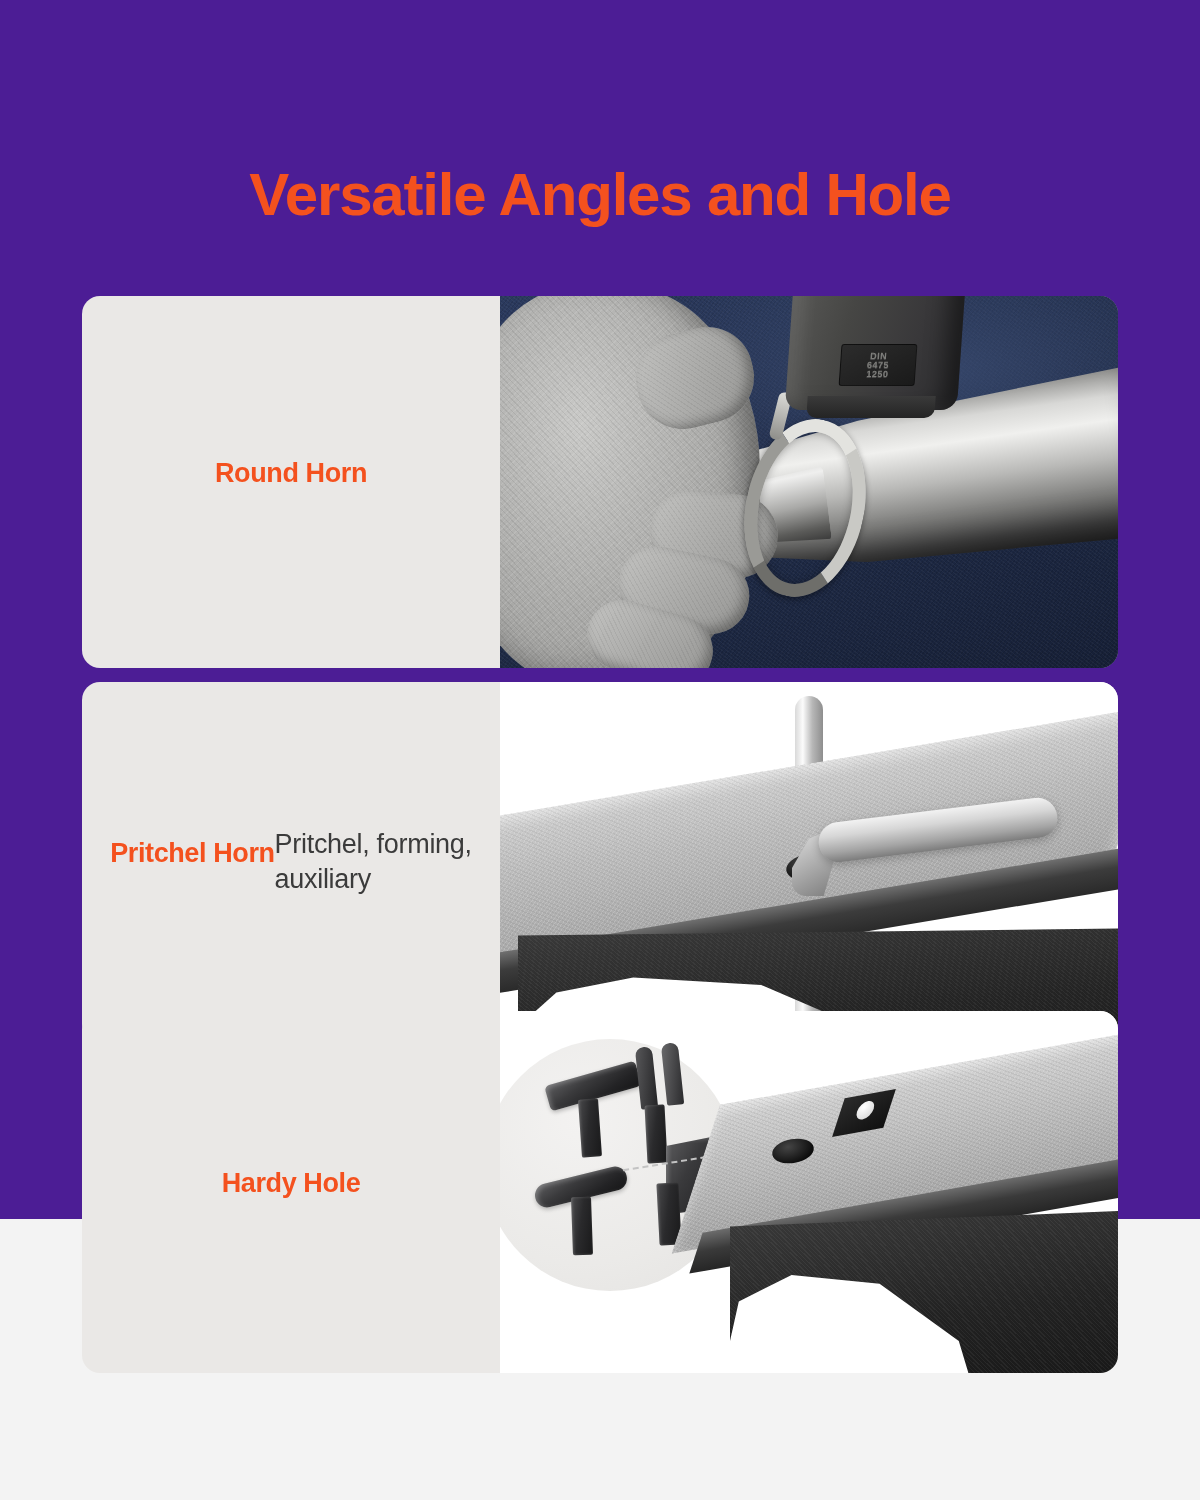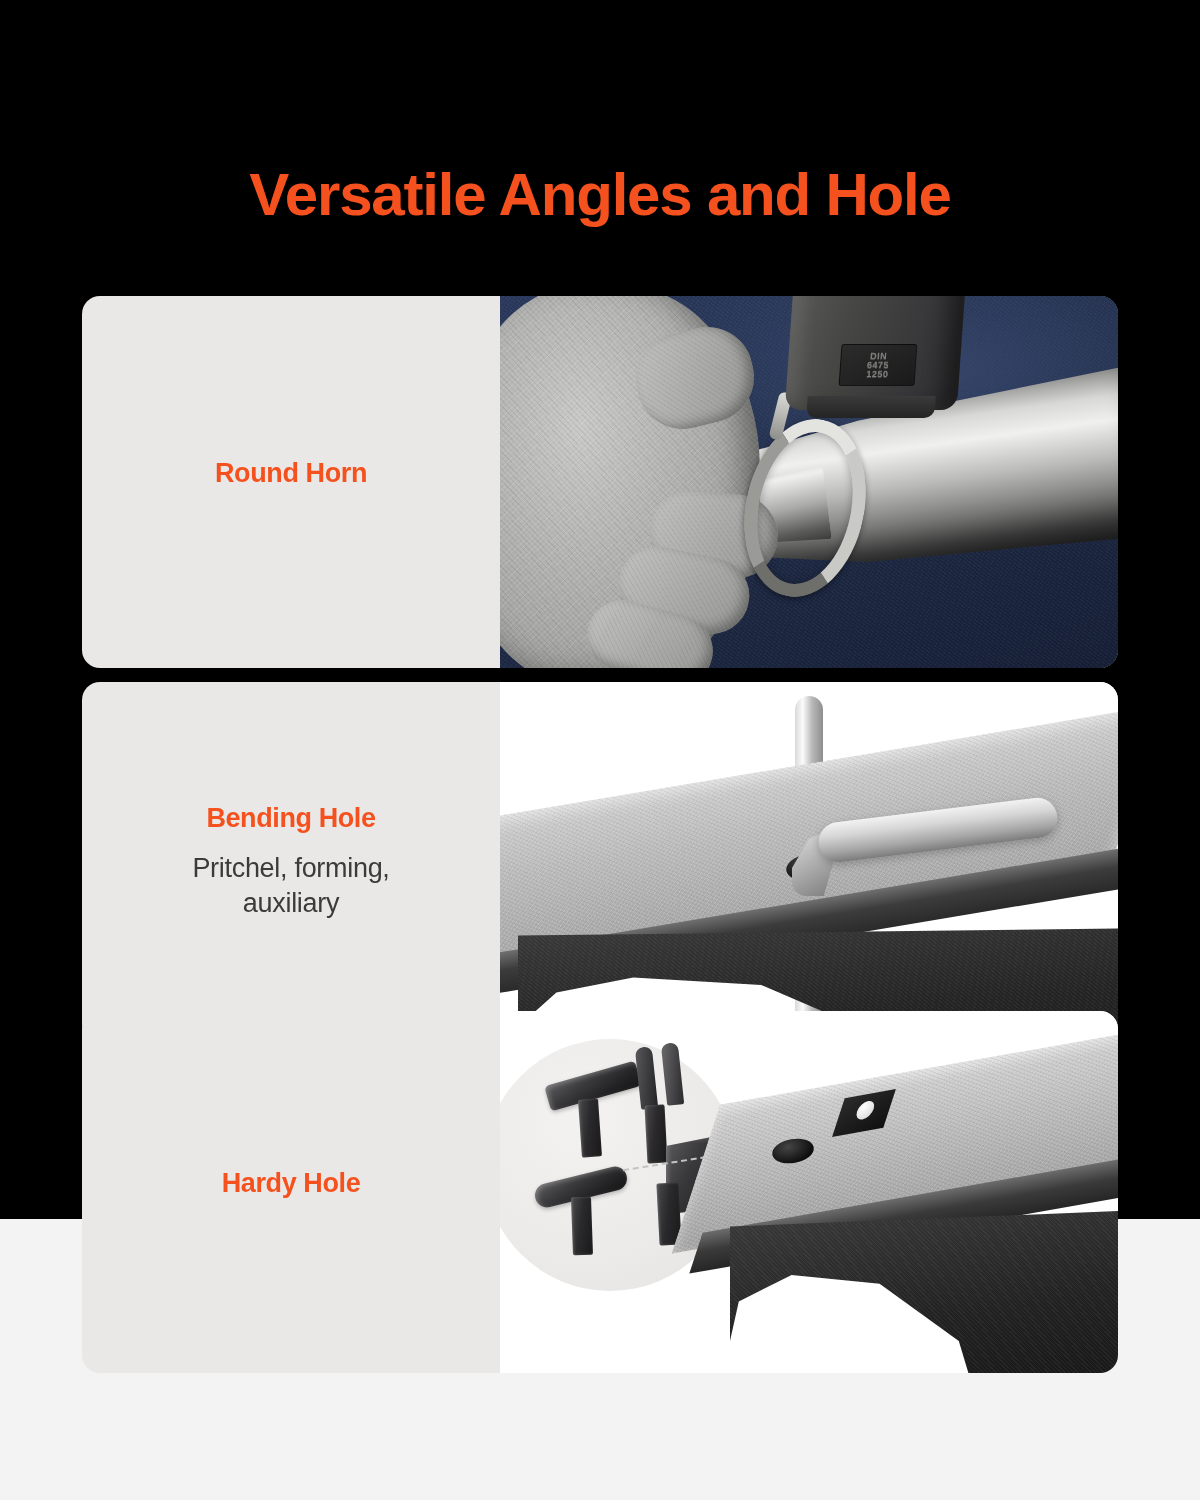--- a/index.html
+++ b/index.html
@@ -2,21 +2,21 @@
 <html><head>
 <meta charset="utf-8">
 <style>
   * { margin:0; padding:0; box-sizing:border-box; }
   html, body {
     width:1200px; height:1500px;
     background:#f3f3f3;
     font-family:"Liberation Sans", sans-serif;
     overflow:hidden;
   }
-  .page { position:relative; width:1200px; height:1219px; background:#000000; }
+  .page { position:relative; width:1200px; height:1219px; background:#4c1d95; }
 
   
   .title {
     position:absolute; top:163px; left:0; width:1200px;
     text-align:center;
     font-size:60px; font-weight:bold;
     letter-spacing:-1.2px;
     color:#f4511e;
     line-height:1.05;
     white-space:nowrap;
@@ -29,24 +29,24 @@
     border-radius:18px;
     overflow:hidden;
     display:flex;
   }
   #card-0 { top:296px;  height:372px; }
   #card-1 { top:682px;  height:360px; }
   #card-2 { top:1011px; height:362px; }
 
   .card-text {
     width:418px; flex:0 0 418px;
-    display:flex; flex-direction:column;
+    display:flex; flex-direction:row;
     align-items:center; justify-content:center;
     padding:0 24px;
-    text-align:center;
+    text-align:left;
   }
   .card-title {
     font-size:27px; font-weight:bold;
     color:#f4511e; letter-spacing:-0.4px;
     margin-bottom:17px;
   }
   .card-desc {
     font-size:27px; font-weight:400;
     color:#3b3b3b; letter-spacing:-0.3px;
     line-height:1.28;
@@ -331,21 +331,21 @@
       <div class="stamp">
         <span>DIN</span>
         <span>6475</span>
         <span>1250</span>
       </div>
     </div>
   </section>
 
   <section class="card" id="card-1">
     <div class="card-text">
-      <div class="card-title">Bending Hole</div>
+      <div class="card-title">Pritchel Horn</div>
       <div class="card-desc">
         <div>Pritchel, forming,</div>
         <div>auxiliary</div>
       </div>
     </div>
     <div class="card-media m2">
       <div class="rod"></div>
       <div class="face">
           <div class="face-grain"></div>
         </div>

